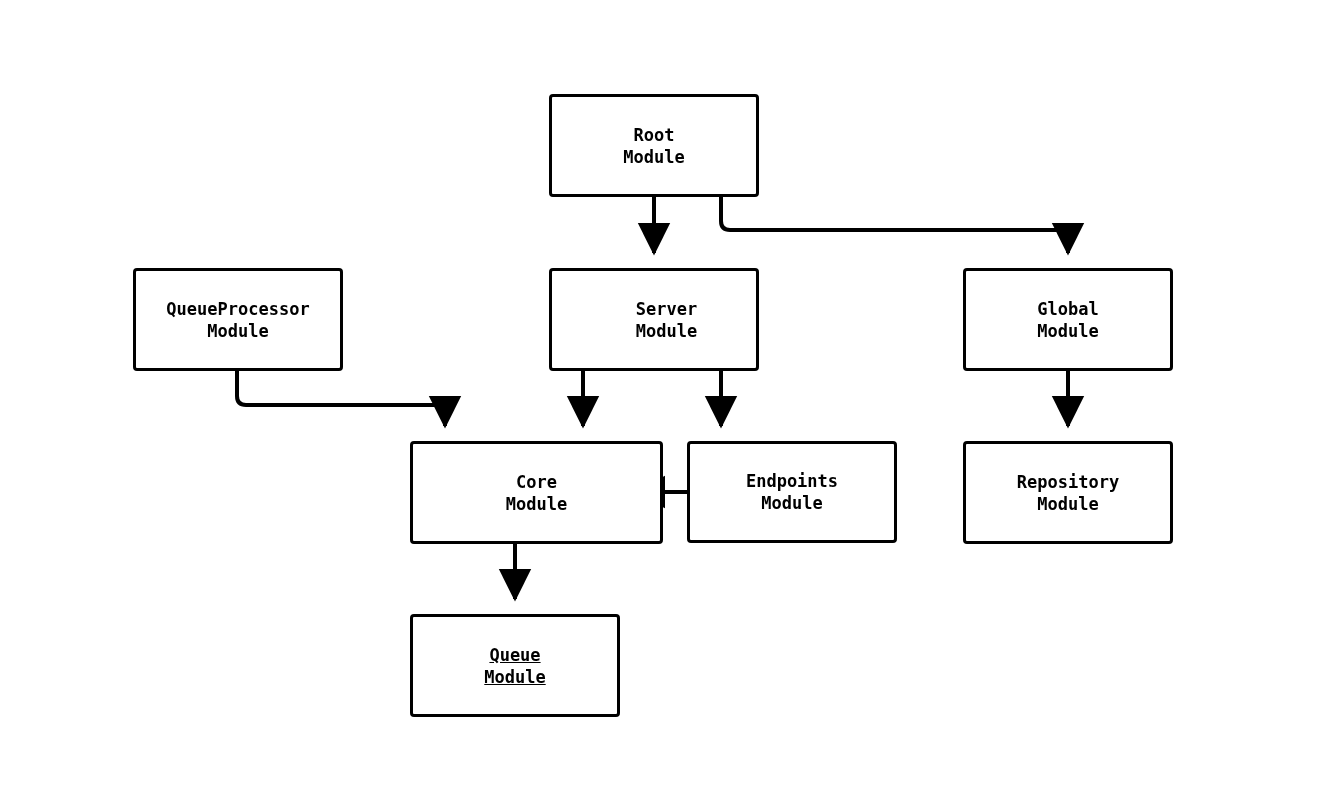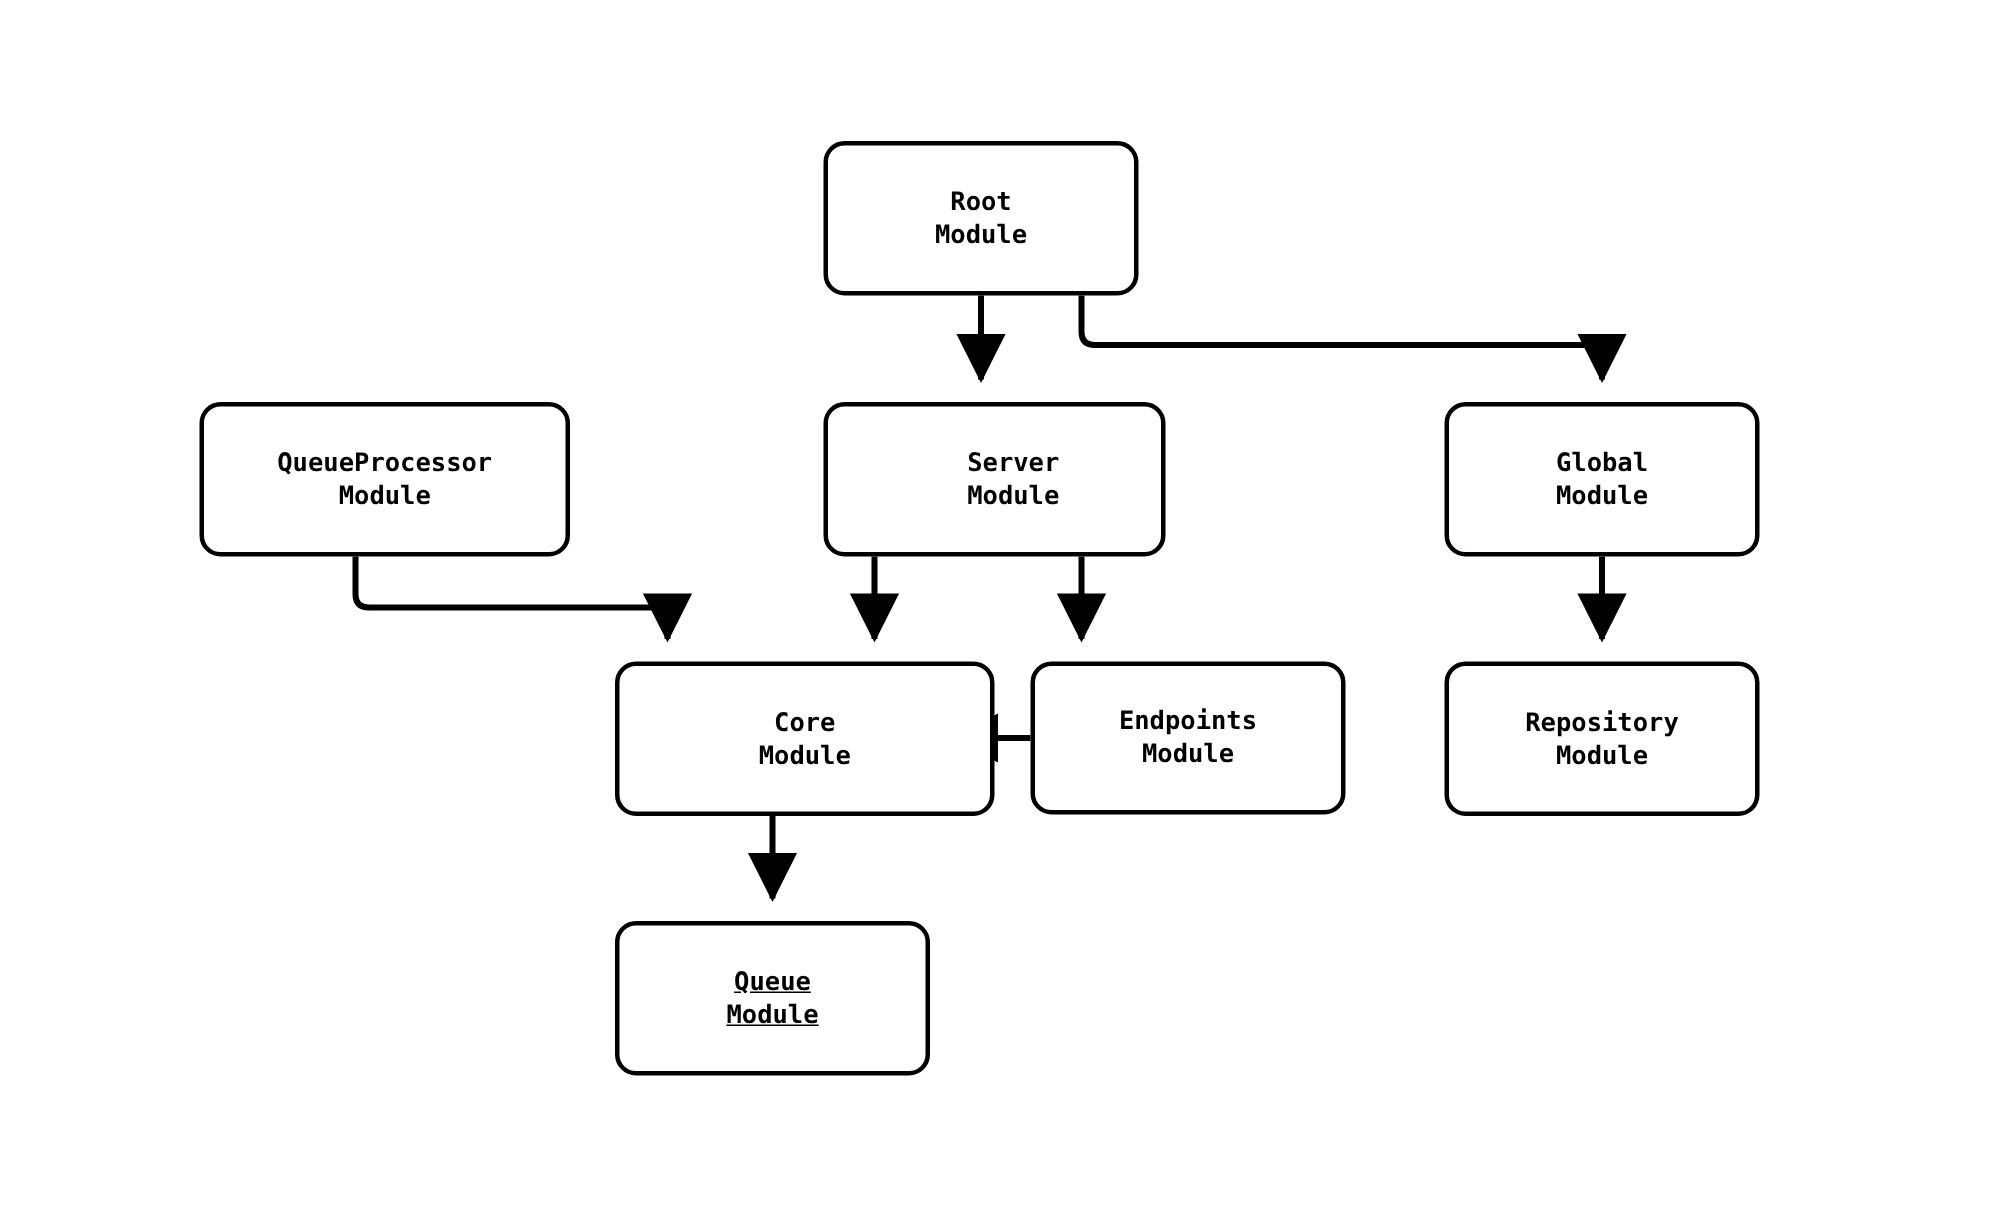--- a/index.html
+++ b/index.html
@@ -22,21 +22,21 @@
     top: 0;
     width: 1337px;
     height: 809px;
     display: block;
   }
   .node-box {
     position: absolute;
     box-sizing: border-box;
     background: #ffffff;
     border: 3px solid #000000;
-    border-radius: 14px;
+    border-radius: 4px;
     display: flex;
     flex-direction: column;
     align-items: center;
     justify-content: center;
     z-index: 2;
   }
   .node-label {
     font-family: "DejaVu Sans Mono", "Liberation Mono", monospace;
     font-size: 17px;
     font-weight: 700;
@@ -77,26 +77,26 @@
 
       <path d="M 515 544 L 515 599" marker-end="url(#arrowhead)"></path>
     </g>
   </svg>
 
   <div class="node-box" style="left:549px; top:94px; width:210px; height:103px;">
     <span class="node-label">Root</span>
     <span class="node-label">Module</span>
   </div>
 
-  <div class="node-box" style="left:133px; top:268px; width:247px; height:103px;">
+  <div class="node-box" style="left:133px; top:268px; width:210px; height:103px;">
     <span class="node-label">QueueProcessor</span>
     <span class="node-label">Module</span>
   </div>
 
-  <div class="node-box" style="left:549px; top:268px; width:228px; height:103px;padding-left:25px;">
+  <div class="node-box" style="left:549px; top:268px; width:210px; height:103px;padding-left:25px;">
     <span class="node-label">Server</span>
     <span class="node-label">Module</span>
   </div>
 
   <div class="node-box" style="left:963px; top:268px; width:210px; height:103px;align-items:center;">
     <span class="node-label">Global</span>
     <span class="node-label">Module</span>
   </div>
 
   <div class="node-box" style="left:410px; top:441px; width:253px; height:103px;">

